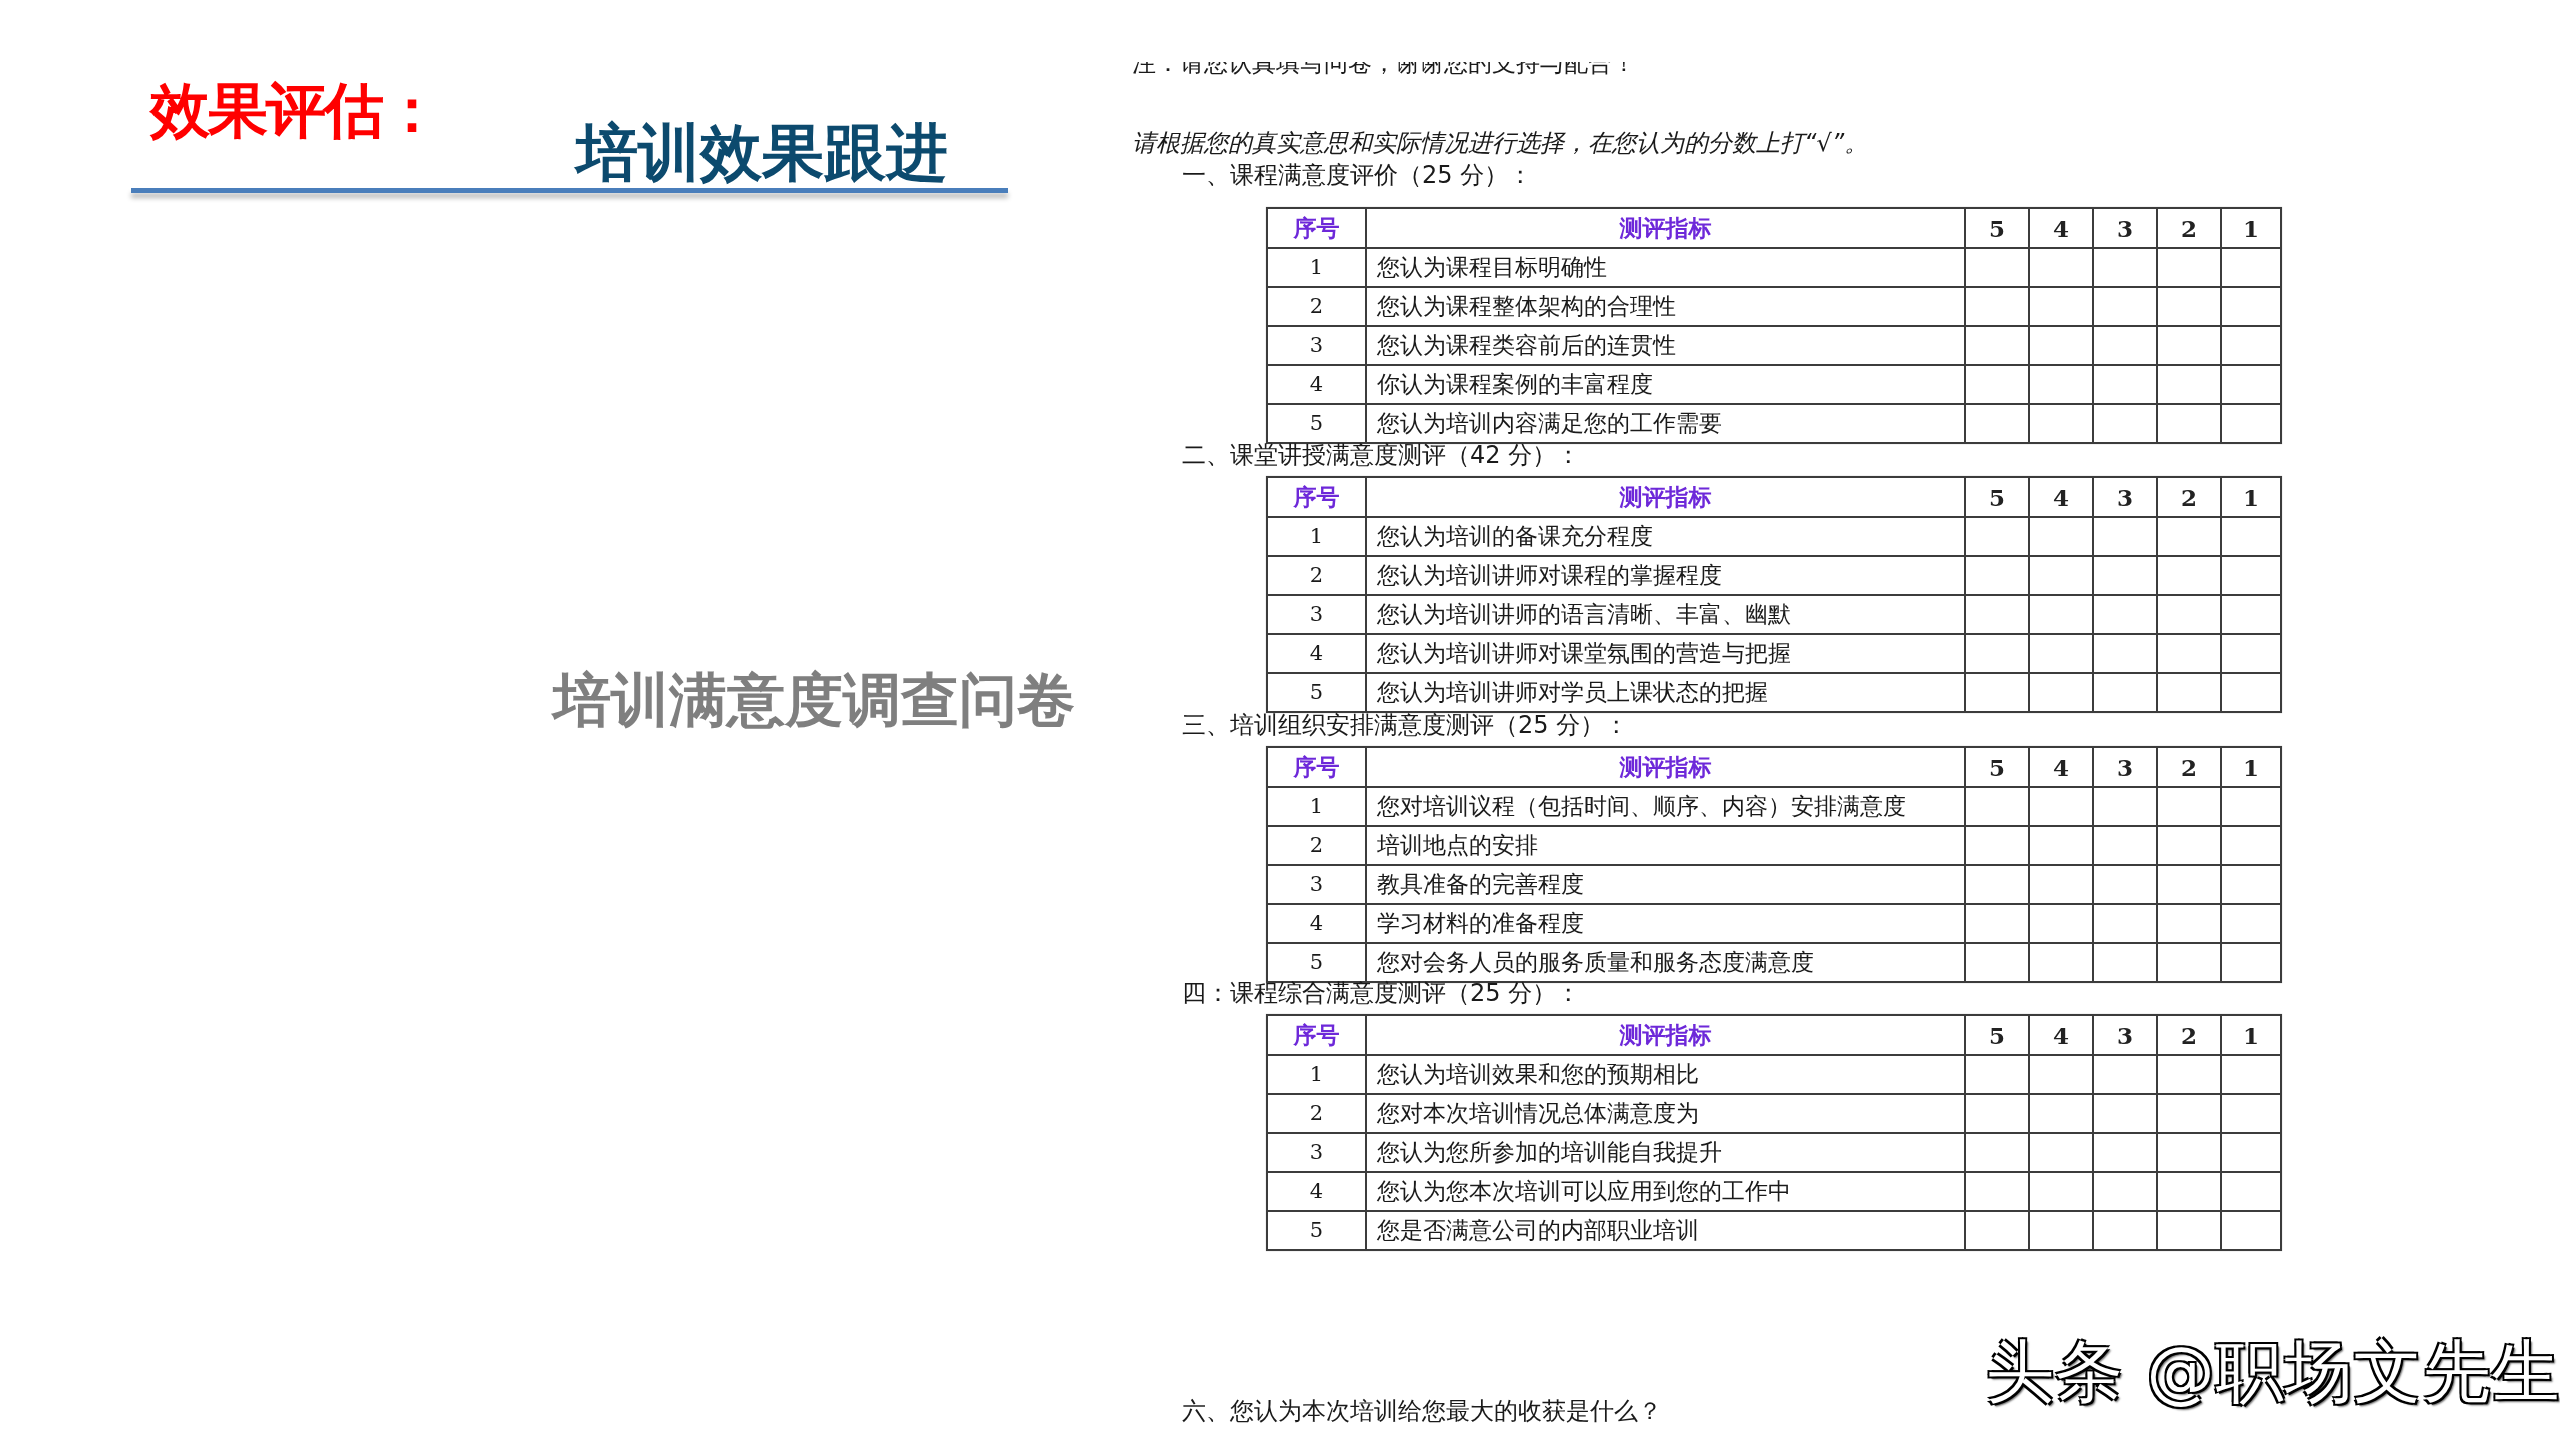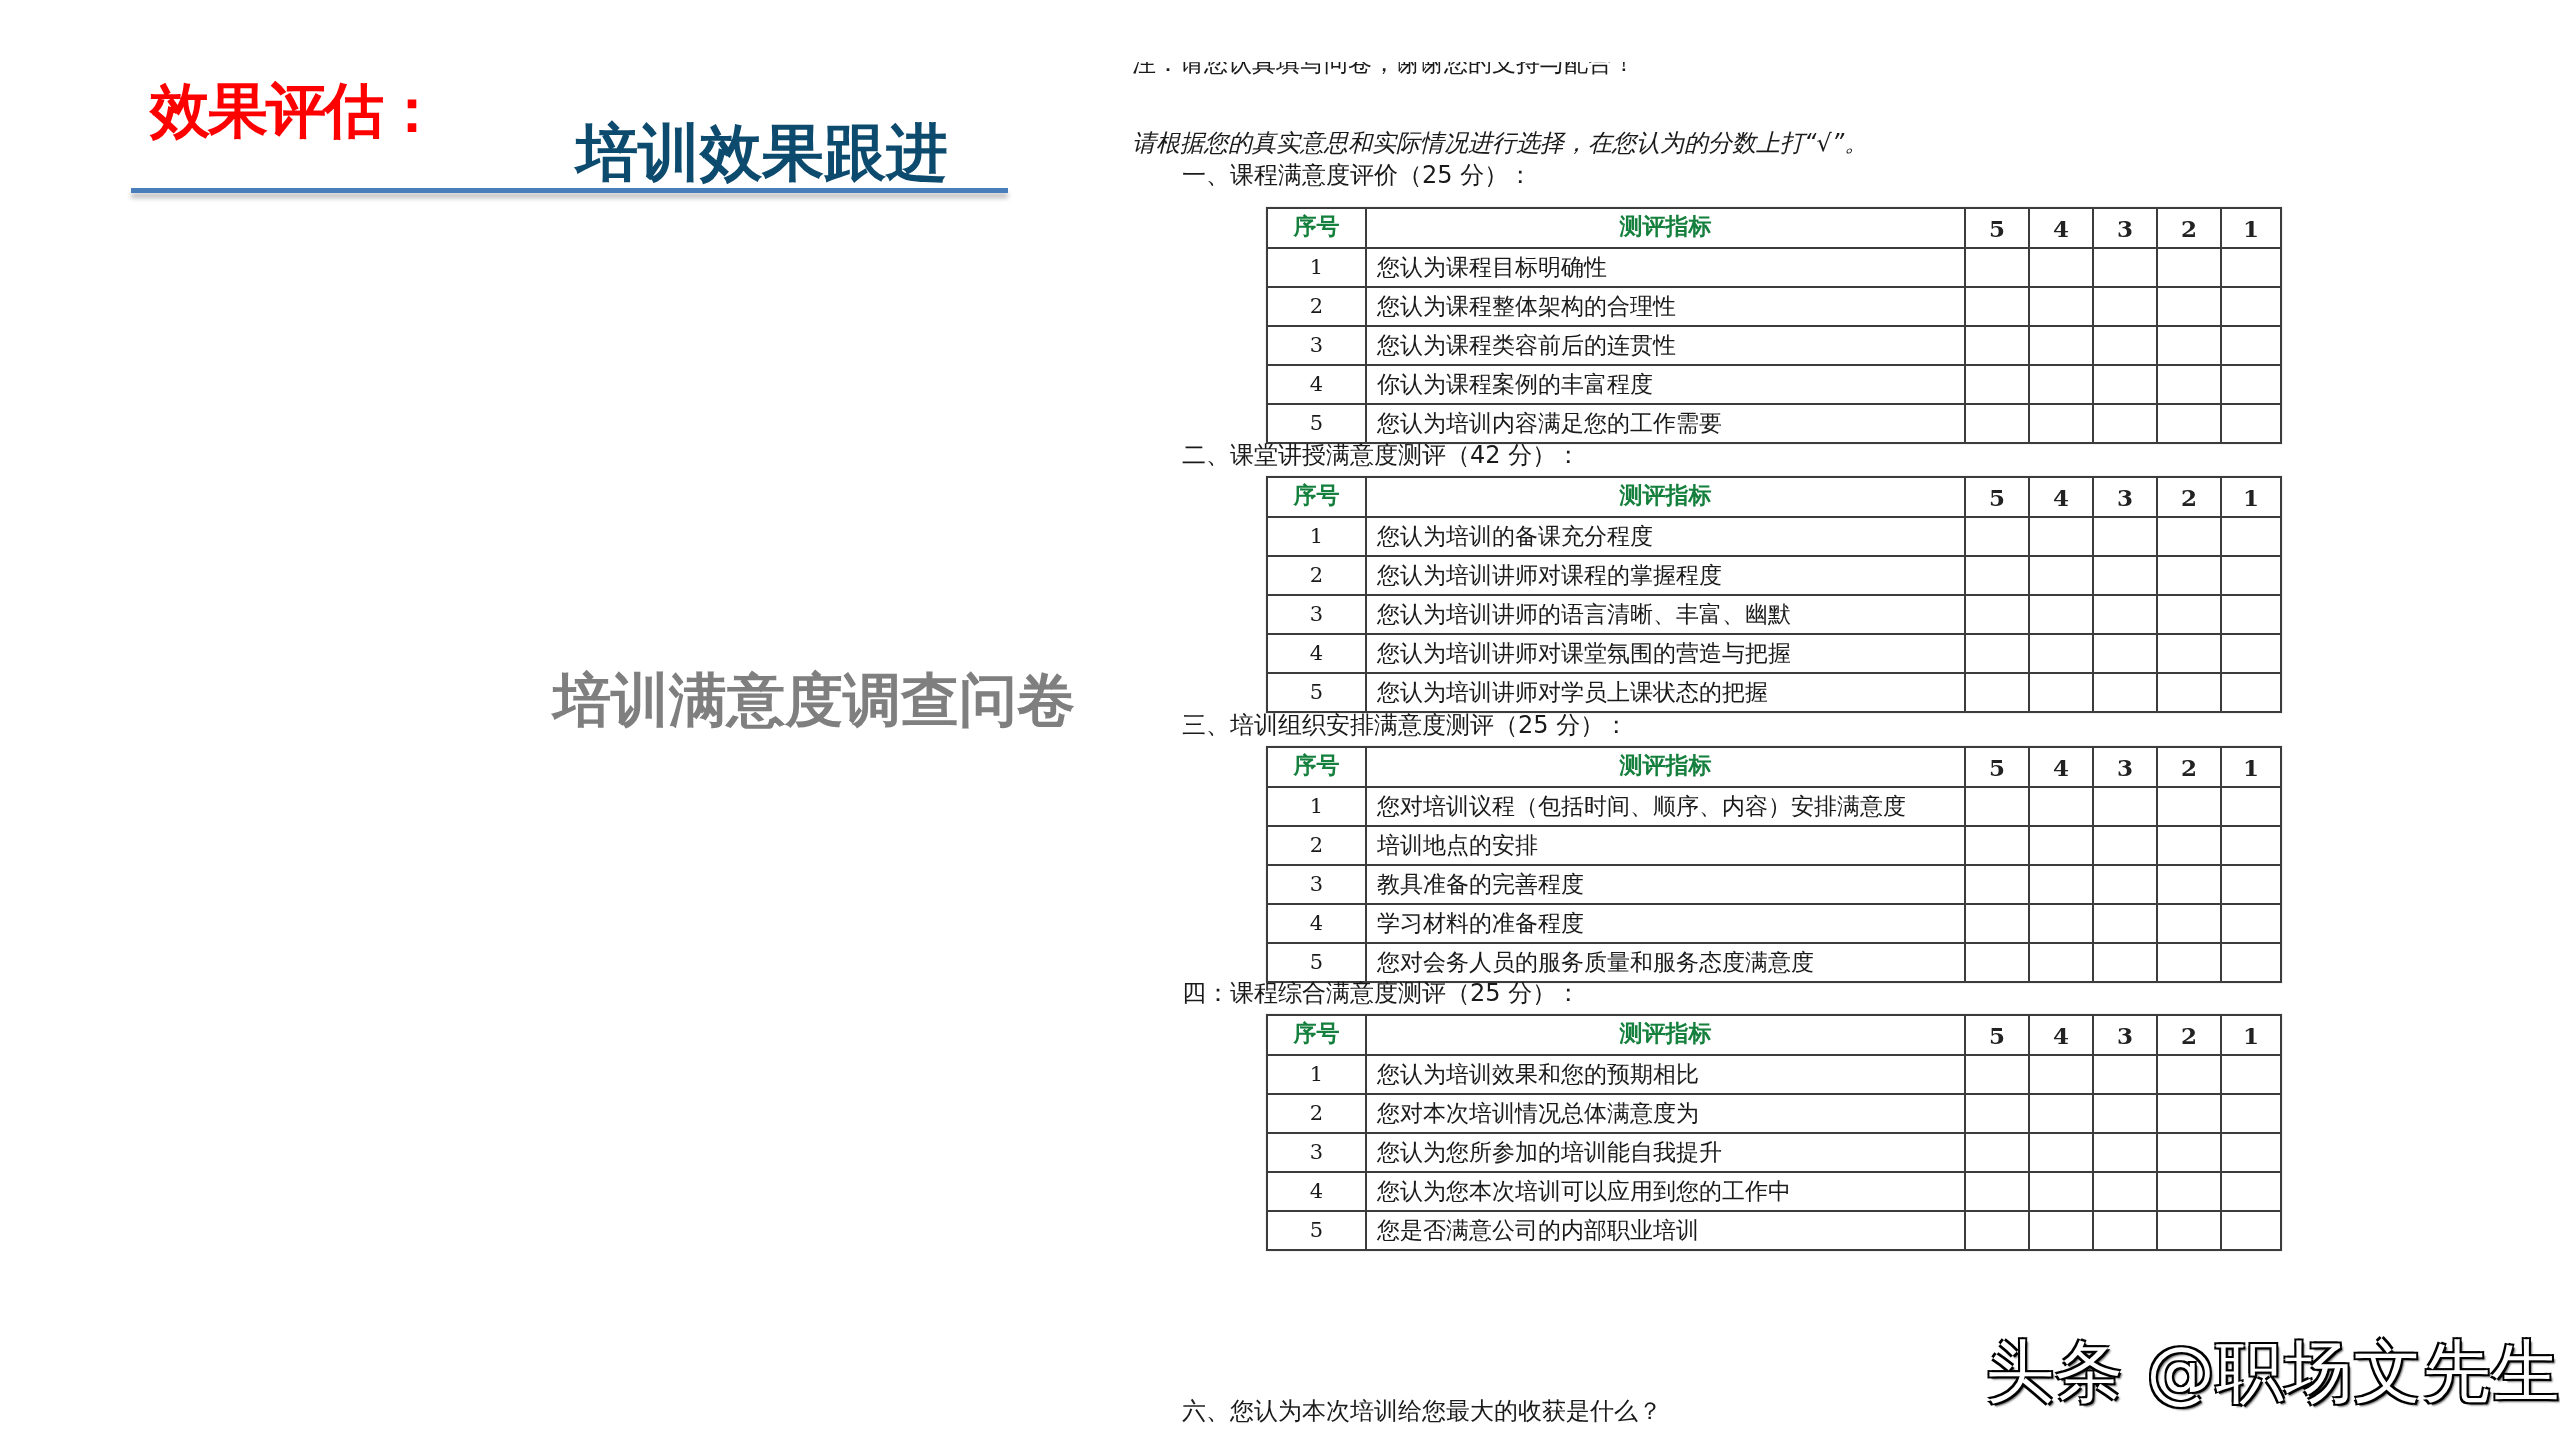--- a/index.html
+++ b/index.html
@@ -46,21 +46,21 @@
     position:absolute; left:146px;
     border-collapse:collapse;
     font-size:23px; color:#1a1a1a;
     box-shadow:0 0 1px rgba(0,0,0,0.3);
   }
   table.qt td, table.qt th {
     border:2px solid #3c3c3c;
     padding:0; height:37px; line-height:37px;
   }
   table.qt th { font-weight:bold; height:38px; font-family:"DejaVu Serif","Liberation Serif",serif; color:#222; }
-  table.qt th.hdr-idx, table.qt th.hdr-ind { font-family:Liberation Mono, monospace; color:#15803d; }
+  table.qt th.hdr-idx, table.qt th.hdr-ind { font-family:Liberation Serif, serif; color:#6d28d9; }
   .c-idx { width:97px; text-align:center; }
   .c-ind { width:597px; text-align:left; }
   .c-ind.h { text-align:center; }
   .c-sc { width:62px; text-align:center; }
   .c-sc.last { width:58px; }
   td.c-idx { font-family:"DejaVu Serif","Liberation Serif",serif; font-size:21px; }
   td.c-ind span { padding-left:10px; }
   .watermark {
     position:absolute; left:1986px; top:1332px;
     font-size:68px; color:#ffffff; white-space:nowrap; line-height:80px;

